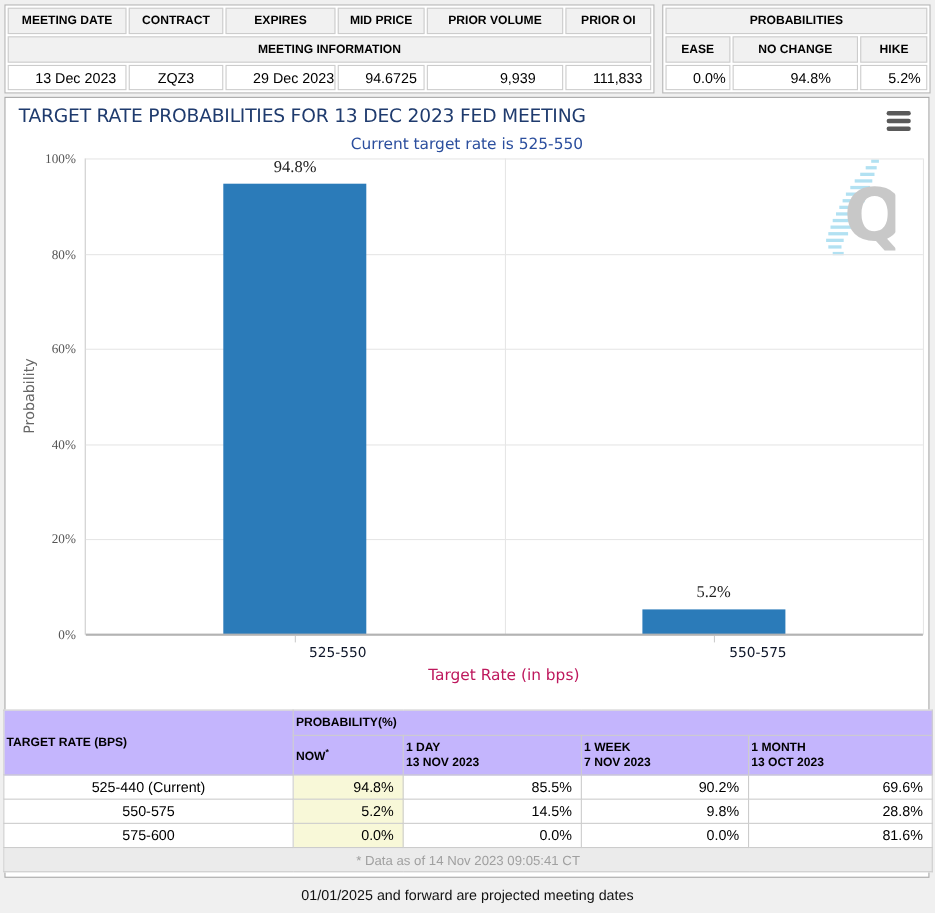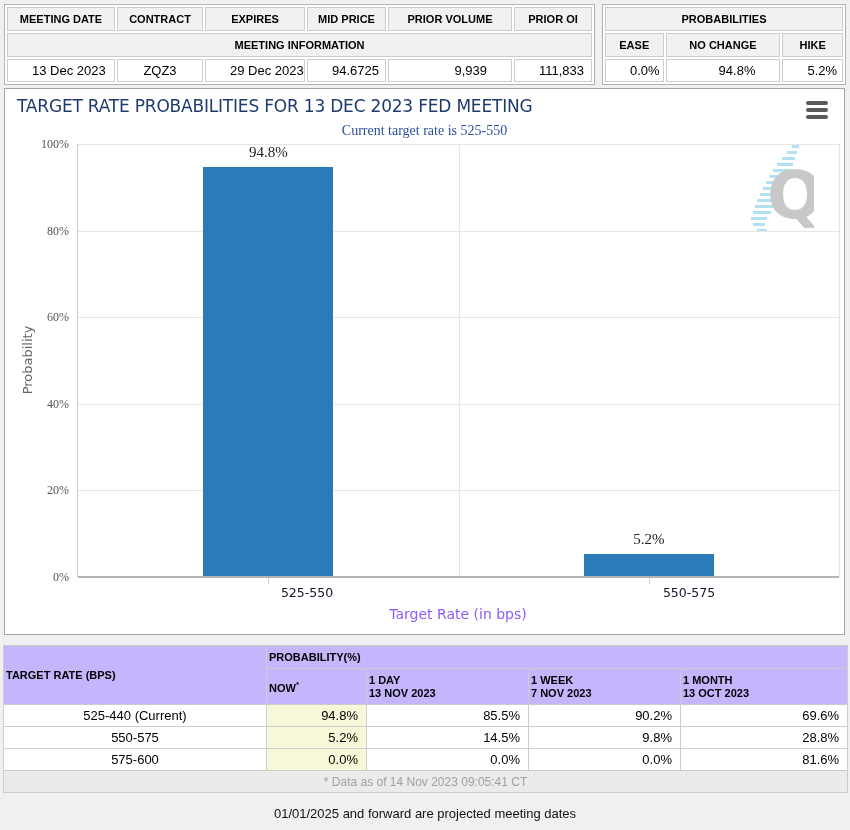--- a/index.html
+++ b/index.html
@@ -26,31 +26,31 @@
     padding: 5px 2px; text-align: center; white-space: nowrap; overflow: hidden;
   }
   .sum-table td {
     border: 1px solid #ccc; font-size: 13px; color: #000;
     padding: 3px 24px; background: #fff; white-space: nowrap; overflow: hidden;
   }
   .c { text-align: center; } .r { text-align: right; }
 
   
   #chart-box {
-    position: absolute; left: 4px; top: 88px; width: 841px; height: 547px;
+    position: absolute; left: 4px; top: 88px; width: 841px; height: 710px;
     background: #fff; border: 1px solid #a6a6a6;
     font-family: "DejaVu Sans", sans-serif;
   }
   .chart-title {
     position: absolute; left: 12px; top: 7px;
     font-size: 17px; color: #1f3b6e; letter-spacing: -0.2px; white-space: nowrap;
   }
   .chart-subtitle {
     position: absolute; top: 34px; left: 0; width: 100%;
-    text-align: center; font-size: 14px; color: #2c4f9e; font-family: Liberation Serif, serif;
+    text-align: center; font-size: 14px; color: #2c4f9e;
   }
   .menu-icon { position: absolute; right: 16px; top: 12px; cursor: pointer; }
   .menu-icon div { width: 22px; height: 4px; background: #5a5a5a; border-radius: 2px; margin-bottom: 3px; }
 
   .plot {
     position: absolute; left: 72px; top: 55px; width: 762px; height: 433px;
     border-left: 1px solid #ccc;
     font-family: Liberation Serif, serif;
   }
   .gridline { position: absolute; left: 0; right: 0; height: 1px; background: #e6e6e6; }
@@ -65,21 +65,21 @@
   .bar-label {
     position: absolute; transform: translateX(-50%);
     font-size: 15px; color: #222; white-space: nowrap;
   }
   .xcat-label {
     position: absolute; top: 496px; transform: translateX(-50%);
     font-size: 12.5px; color: #0f172a; white-space: nowrap; margin-left: 40px;
   }
   .x-axis-title {
     position: absolute; top: 517px; left: 72px; width: 762px;
-    text-align: center; font-size: 14px; color: #8b5cf6;
+    text-align: center; font-size: 14px; color: #be185d;
   }
   .y-axis-title {
     position: absolute; left: 22px; top: 271px;
     transform: translate(-50%, -50%) rotate(-90deg);
     font-size: 13px; color: #666; white-space: nowrap;
   }
   .watermark { position: absolute; right: 30px; top: 52px; opacity: 0.95; }
 
   
   #history-table {

